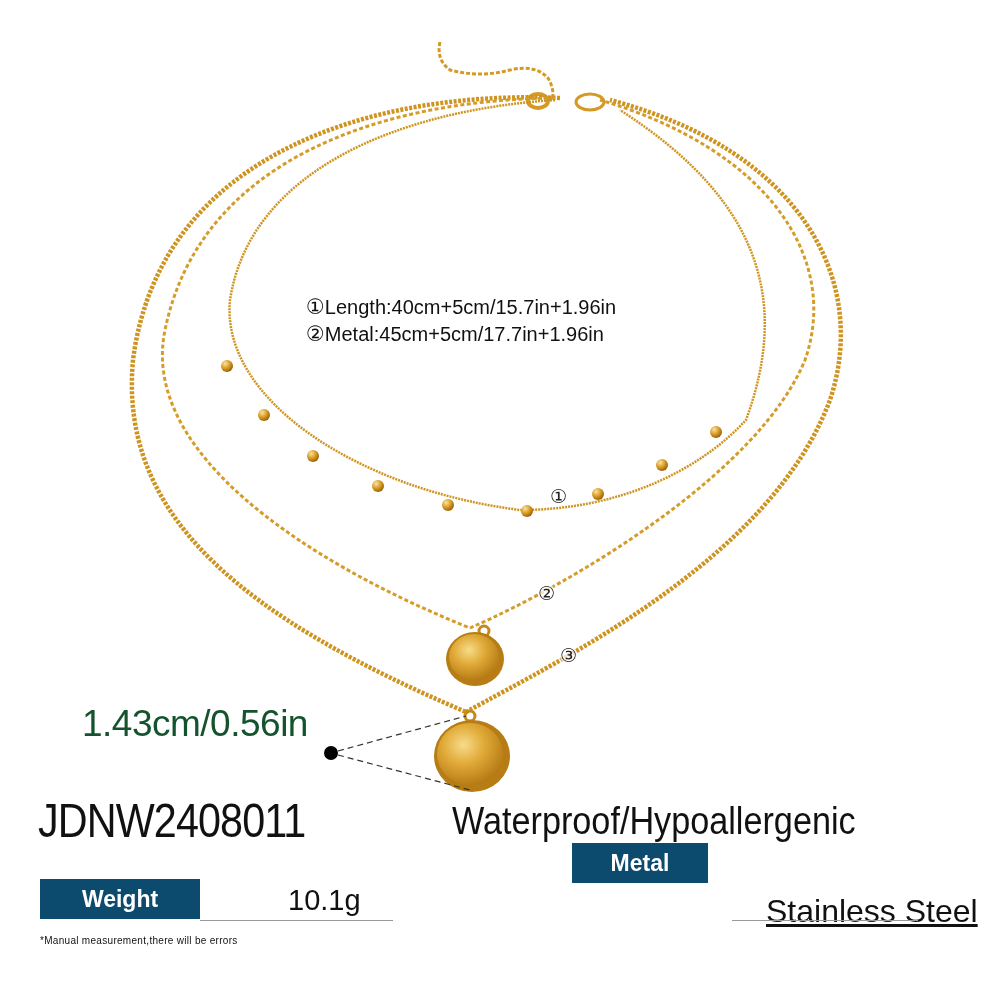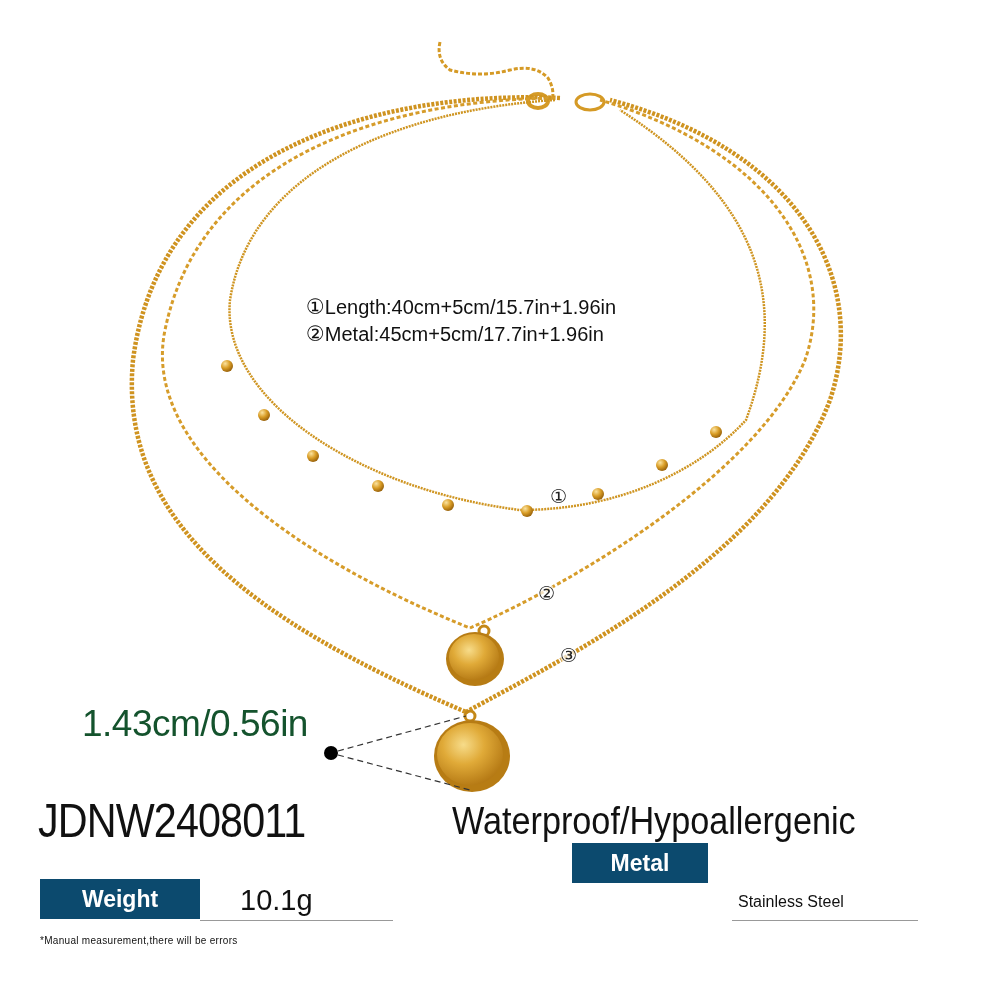--- a/index.html
+++ b/index.html
@@ -10,23 +10,23 @@
     .length-lines { left: 306px; top: 294px; font-size: 20px; line-height: 27px; color: #111; white-space: nowrap; }
     .length-line { display: block; }
     .circ { font-family: "DejaVu Sans", sans-serif; font-size: 21px; }
     .strand-marker { font-family: "DejaVu Sans", sans-serif; font-size: 19px; color: #222; background: rgba(255,255,255,0.7); border-radius: 50%; line-height: 20px; }
     .pendant-size { left: 82px; top: 703px; font-size: 37px; letter-spacing: -0.5px; color: #14532d; }
     .sku { left: 38px; top: 793px; font-size: 48px; color: #111; letter-spacing: -1px; transform: scaleX(0.86); transform-origin: left top; }
     .feature { left: 452px; top: 800px; font-size: 38px; color: #111; transform: scaleX(0.9); transform-origin: left top; white-space: nowrap; }
     .spec-box { height: 40px; background: #0c4a6e; color: #fff; font-size: 23px; display: flex; align-items: center; justify-content: center; font-weight: bold; }
     .weight-label-box { left: 40px; top: 879px; width: 160px; }
     .metal-label-box { left: 572px; top: 843px; width: 136px; }
-    .spec-value { font-size: 29px; color: #111; }
+    .spec-value { font-size: 29px; color: #111; margin-left: 48px; }
     .weight-value { left: 240px; top: 884px; }
-    .metal-value { left: 738px; top: 893px; font-size: 16px; }
+    .metal-value { left: 718px; top: 893px; font-size: 32px; text-decoration: underline; }
     .spec-underline { height: 1px; background: #999; }
     .weight-underline { left: 200px; top: 920px; width: 193px; }
     .metal-underline { left: 732px; top: 920px; width: 186px; }
     .disclaimer { left: 40px; top: 935px; font-size: 10px; color: #111; letter-spacing: 0.3px; }
   </style>
 </head>
 <body>
 
 <svg id="jewelry" viewBox="0 0 1000 1000" xmlns="http://www.w3.org/2000/svg">
   <defs>

